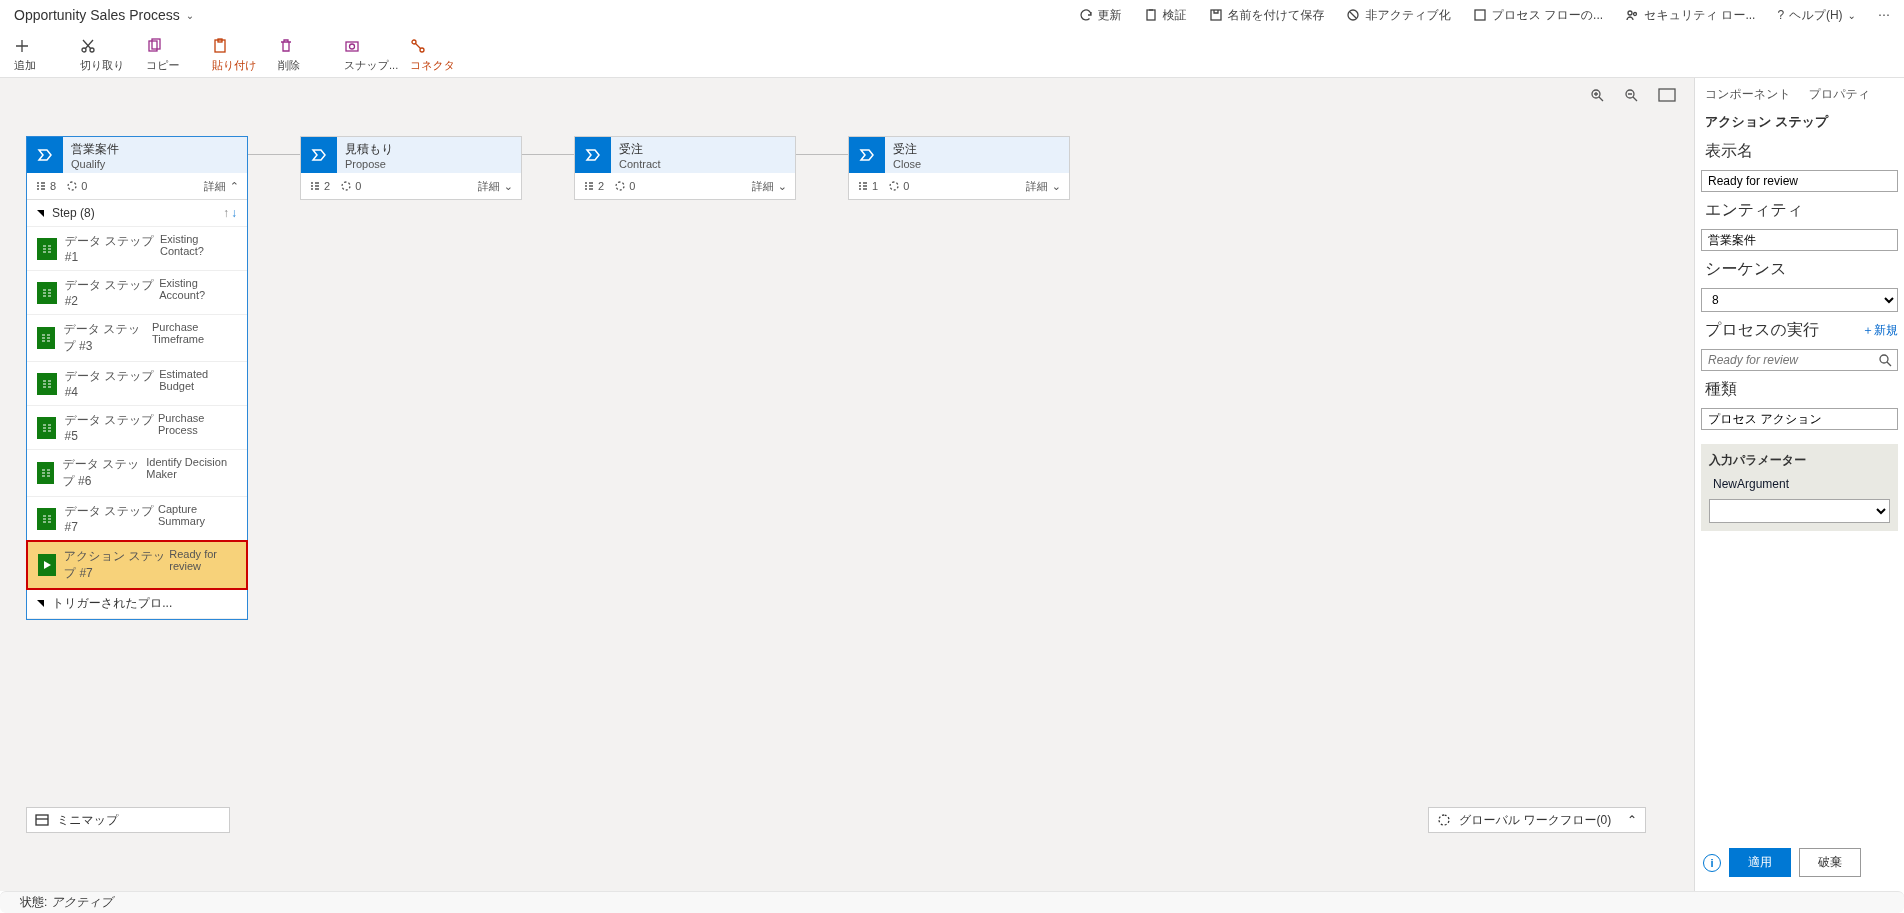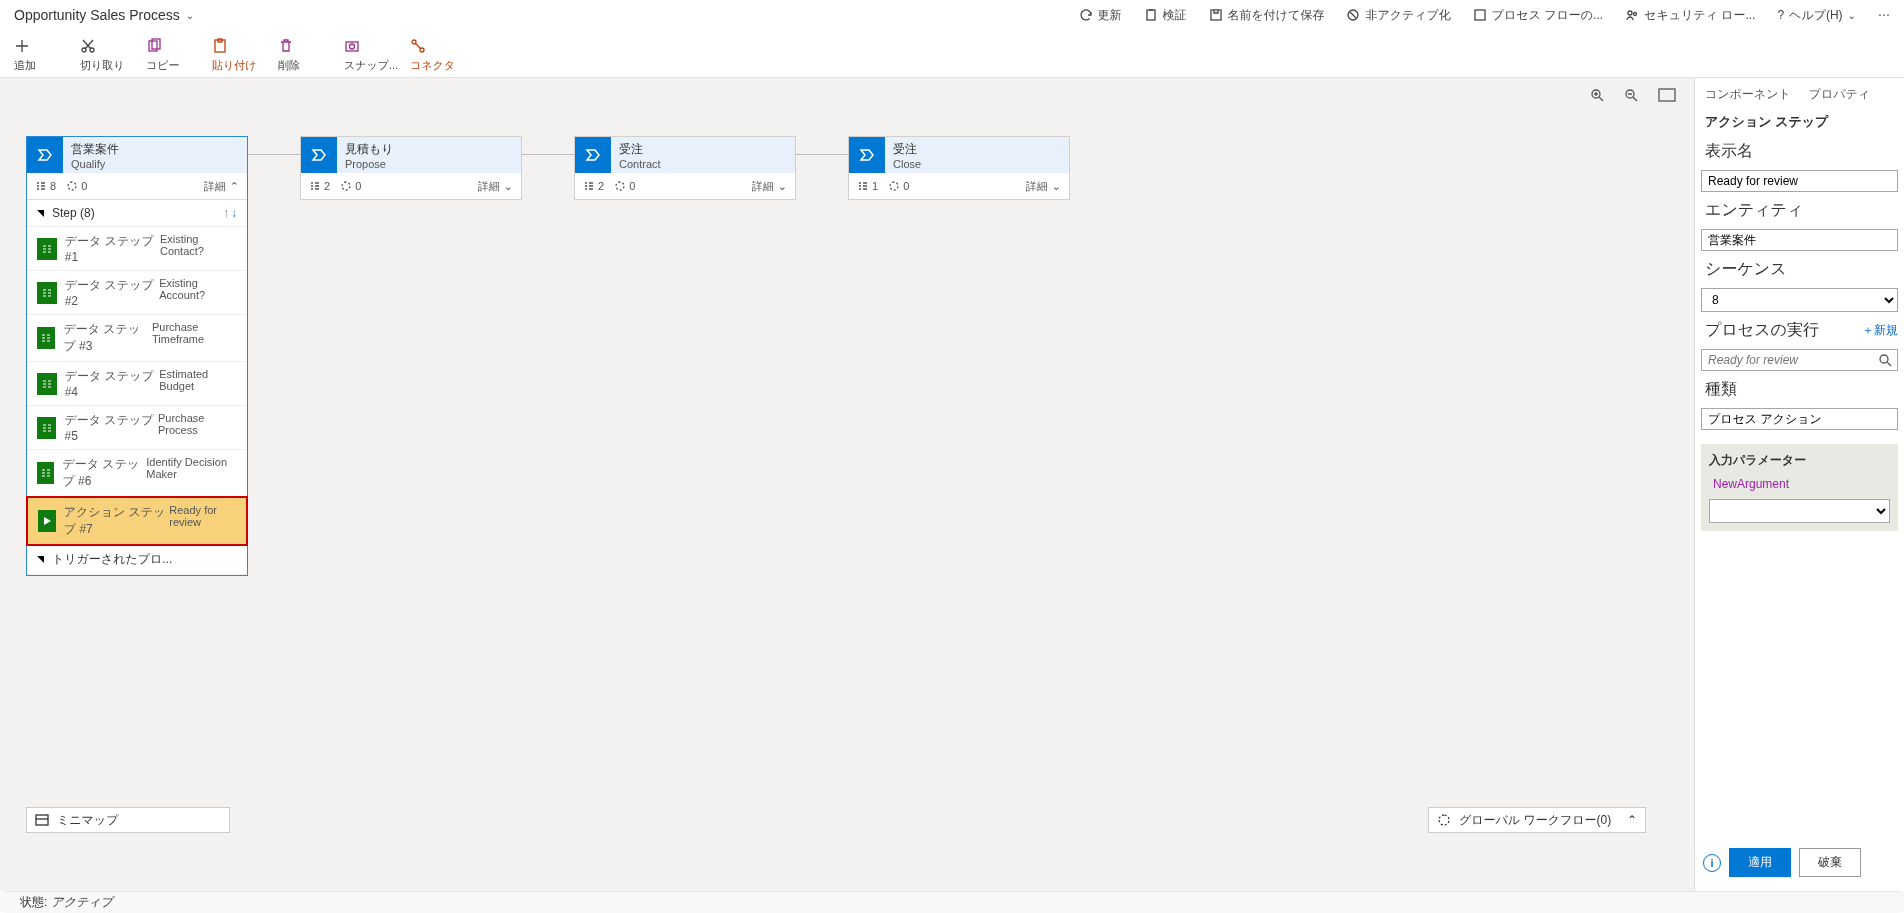--- a/index.html
+++ b/index.html
@@ -68,21 +68,21 @@
 .right .tabs { display: flex; gap: 18px; padding: 0 4px; color: #555; }
 .right h3 { font-size: 13px; font-weight: 600; padding: 2px 4px; }
 .field-lbl { font-size: 16px; color: #333; padding: 0 4px; }
 .txtin, .selin { width: 100%; border: 1px solid #a6a6a6; padding: 3px 6px; font-size: 12px; background: #fff; }
 .search-row { position: relative; }
 .search-row .mag { position: absolute; right: 6px; top: 4px; color: #555; }
 .row-head { display: flex; align-items: center; }
 .row-head .new { margin-left: auto; color: #0066cc; font-size: 12px; cursor: pointer; }
 .param-box { background: #e9e9e3; padding: 8px; display: flex; flex-direction: column; gap: 8px; margin-top: 6px; }
 .param-box .plbl { font-size: 12px; color: #333; font-weight: 600;}
-.param-box .pname { font-size: 12px; color: #a21caf; padding-left: 4px; }
+.param-box .pname { font-size: 12px; color: #0f172a; padding-left: 4px; }
 .right-foot { margin-top: auto; display: flex; align-items: center; gap: 8px; padding: 6px 2px; }
 .right-foot .info { width: 18px; height: 18px; border: 1.5px solid #0078d4; border-radius: 50%; color: #0078d4; display: flex; align-items: center; justify-content: center; font-size: 11px; font-weight: bold;}
 .btn-primary { background: #0078d4; color: #fff; border: 1px solid #0078d4; padding: 5px 18px; font-size: 12px; cursor: pointer; }
 .btn-sec { background: #fff; color: #333; border: 1px solid #999; padding: 5px 18px; font-size: 12px; cursor: pointer; }
 
 svg { display: block; }
 .icon-stroke { stroke: currentColor; stroke-width: 1.3; fill: none; }
 </style>
 </head>
 <body>
@@ -340,20 +340,31 @@
                   <div class="sic">
                     <svg width="12" height="12">
                       <path stroke="#fff" stroke-width="1.2" d="M2 3h3M2 6h3M2 9h3M7 3h3M7 6h3M7 9h3"></path>
                     </svg>
                   </div>
                   <div class="scol">
                     <span class="s1">データ ステップ #6</span>
                     <span class="s2">Identify Decision Maker</span>
                   </div>
                 </div>
+                <div class="step-item">
+                  <div class="sic">
+                    <svg width="12" height="12">
+                      <path stroke="#fff" stroke-width="1.2" d="M2 3h3M2 6h3M2 9h3M7 3h3M7 6h3M7 9h3"></path>
+                    </svg>
+                  </div>
+                  <div class="scol">
+                    <span class="s1">データ ステップ #7</span>
+                    <span class="s2">Capture Summary</span>
+                  </div>
+                </div>
                 <div class="step-item action selected">
                   <div class="sic">
                     <svg width="12" height="12">
                       <path d="M3 2l7 4-7 4z" fill="#fff"></path>
                     </svg>
                   </div>
                   <div class="scol">
                     <span class="s1">アクション ステップ #7</span>
                     <span class="s2">Ready for review</span>
                   </div>

